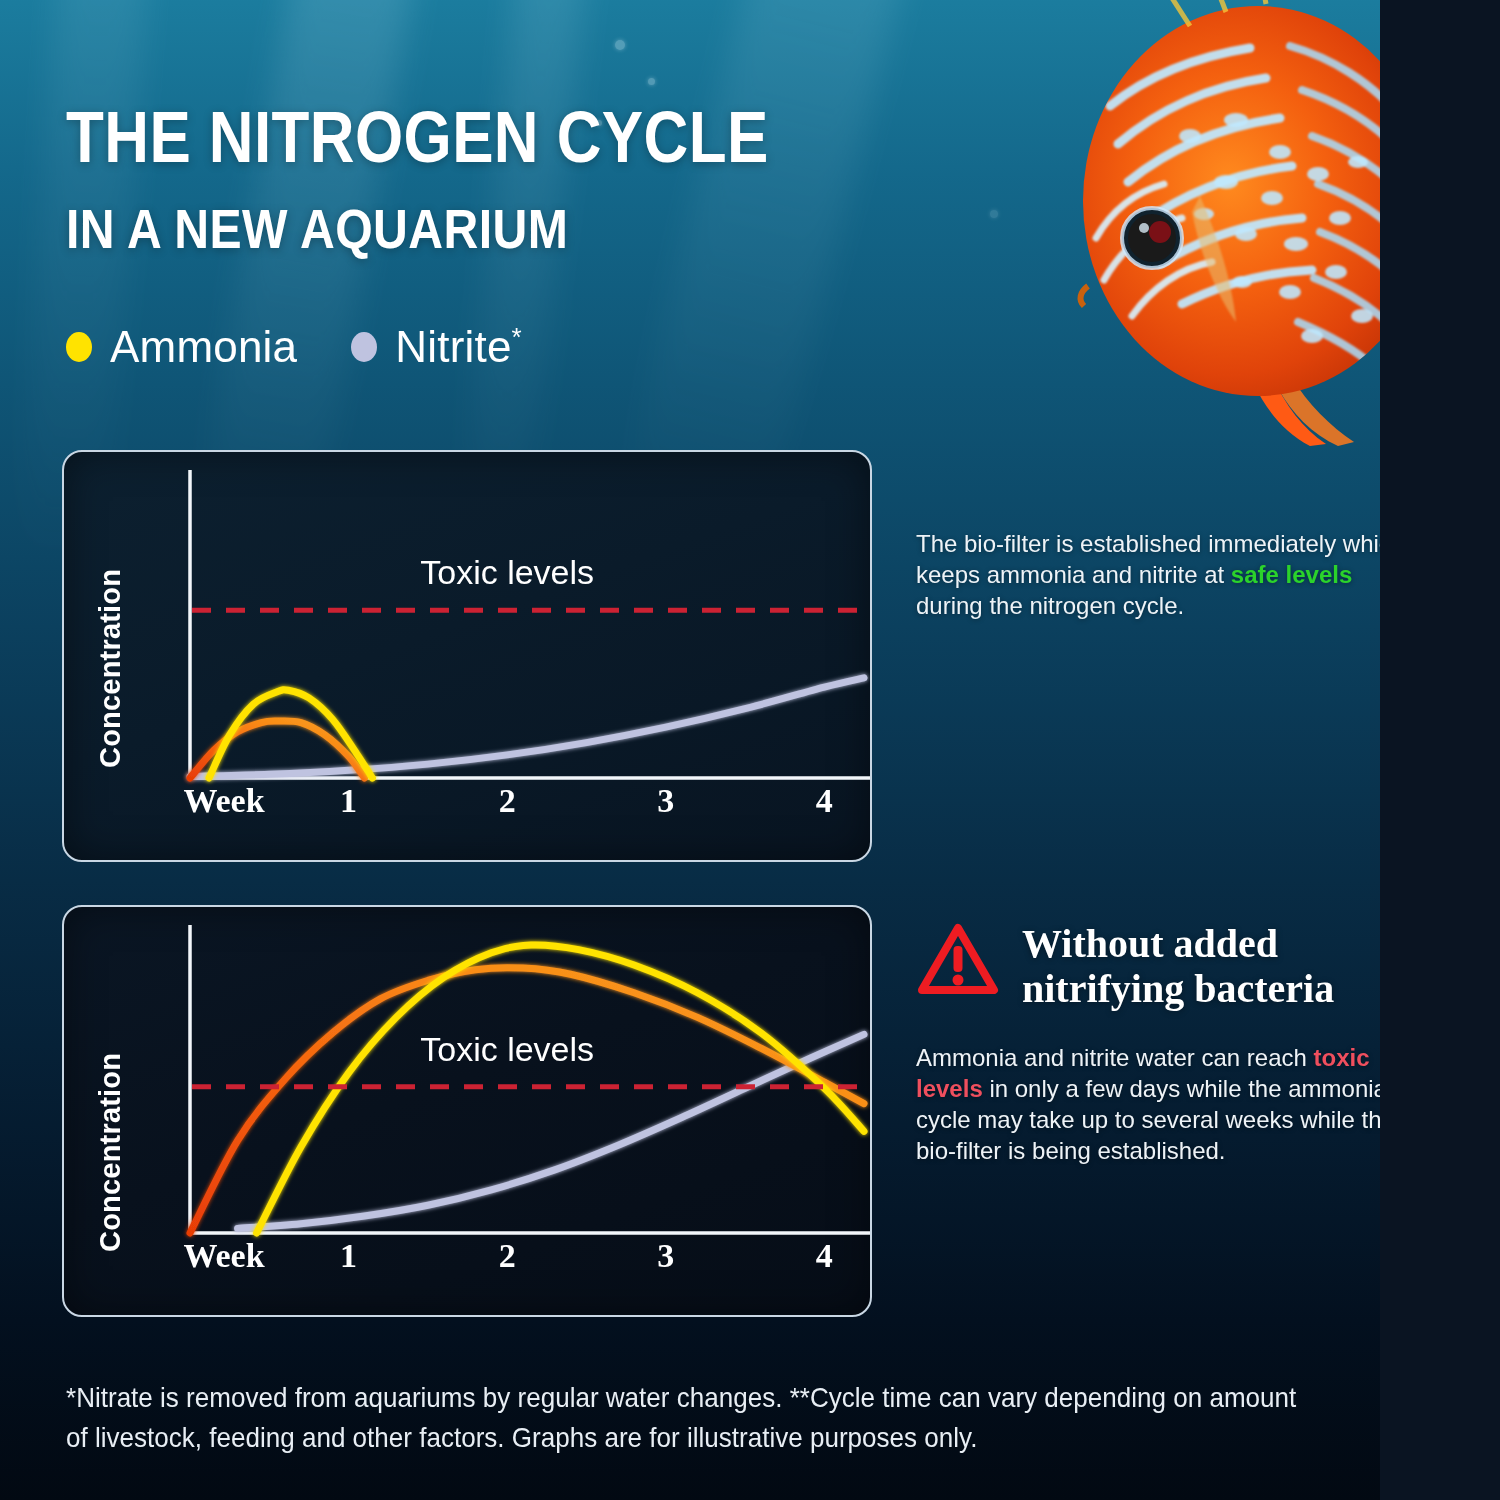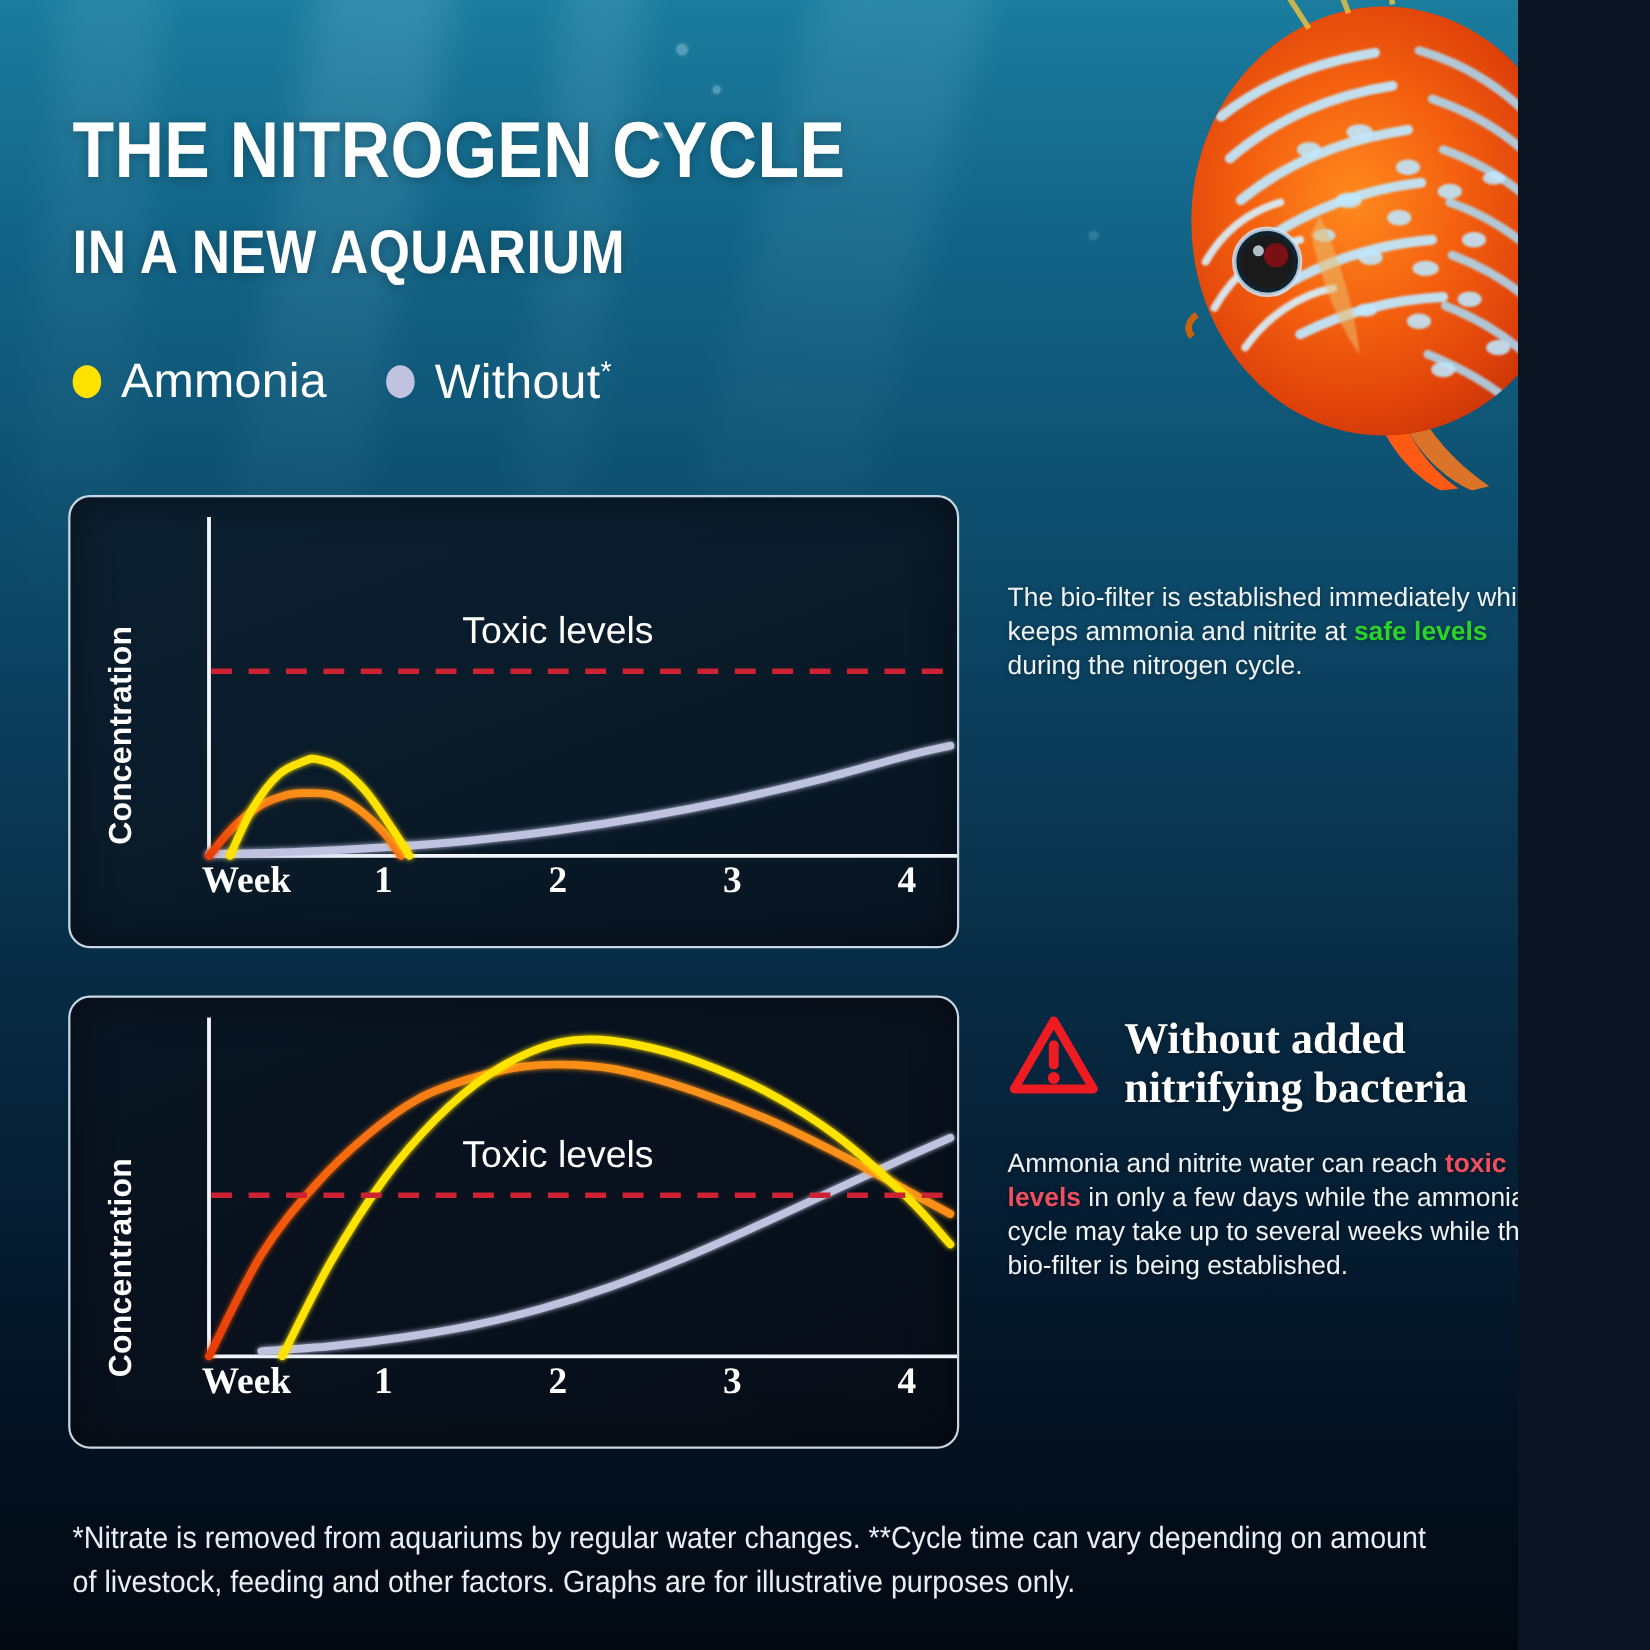--- a/index.html
+++ b/index.html
@@ -189,21 +189,21 @@
   <div class="title1">THE NITROGEN CYCLE</div>
   <div class="title2">IN A NEW AQUARIUM</div>
 
   <div class="legend">
     <div class="lg-item">
       <span class="lg-dot" style="background:#FFE300;"></span>
       <span class="lg-label">Ammonia</span>
     </div>
     <div class="lg-item">
       <span class="lg-dot" style="background:#BFC3E0;"></span>
-      <span class="lg-label"><span>Without</span><sup>*</sup></span>
+      <span class="lg-label"><span>Nitrite</span><sup>*</sup></span>
     </div>
   </div>
 
   <div class="panel" id="panel1">
     <div class="ylab" style="left:30px;top:66px;height:250px;">Concentration</div>
     <svg class="chartsvg" id="svg1" style="left:0;top:0;" width="806" height="408" viewBox="0 0 806 408">
         <defs>
           <linearGradient id="svg1-amm" x1="0" y1="1" x2="1" y2="0">
             <stop offset="0%" stop-color="#e83d06"></stop>
             <stop offset="35%" stop-color="#f4600f"></stop>

